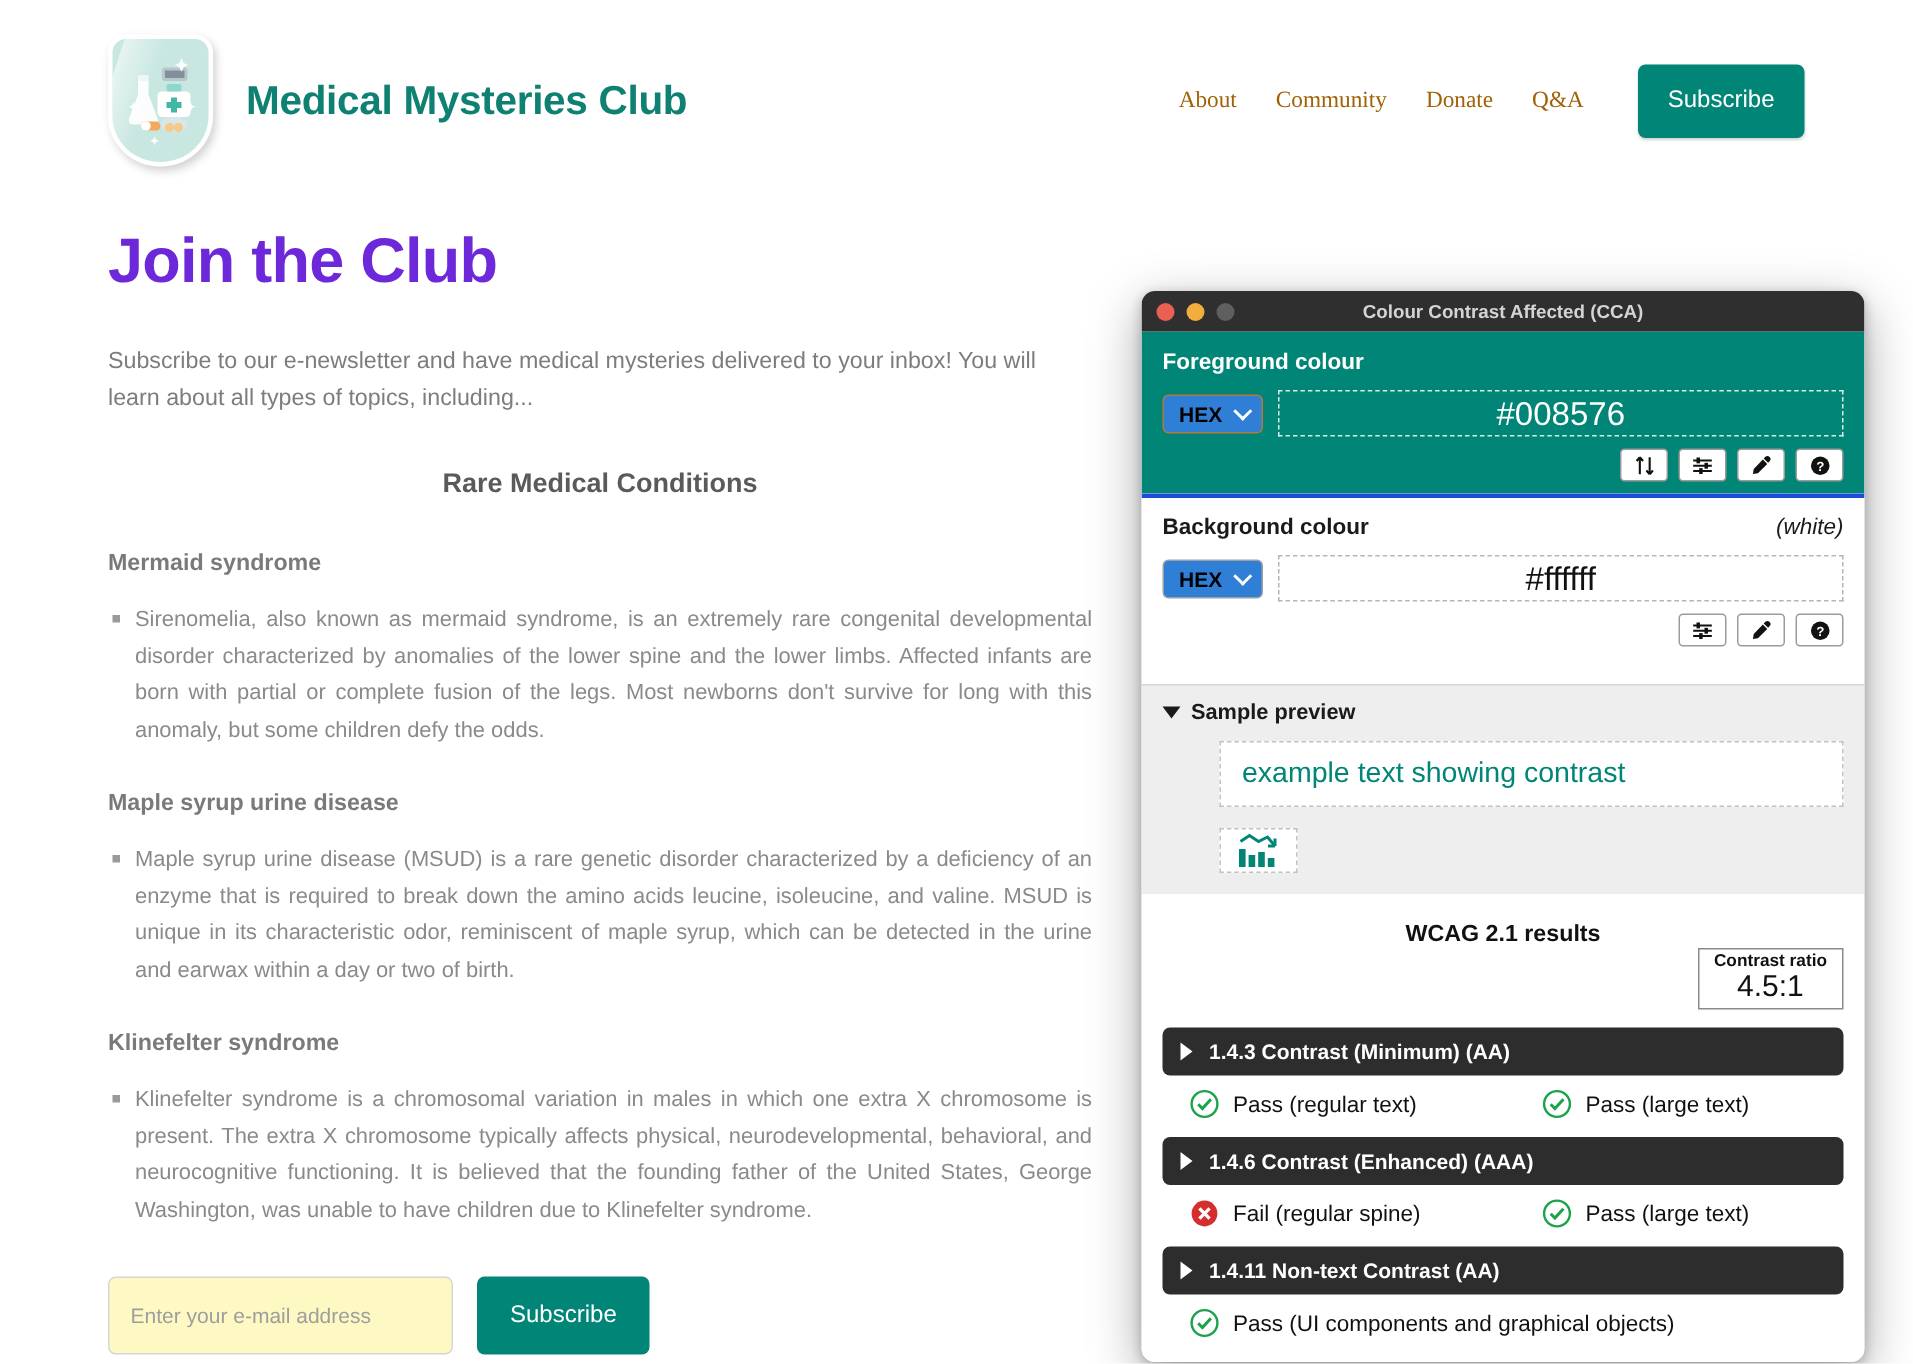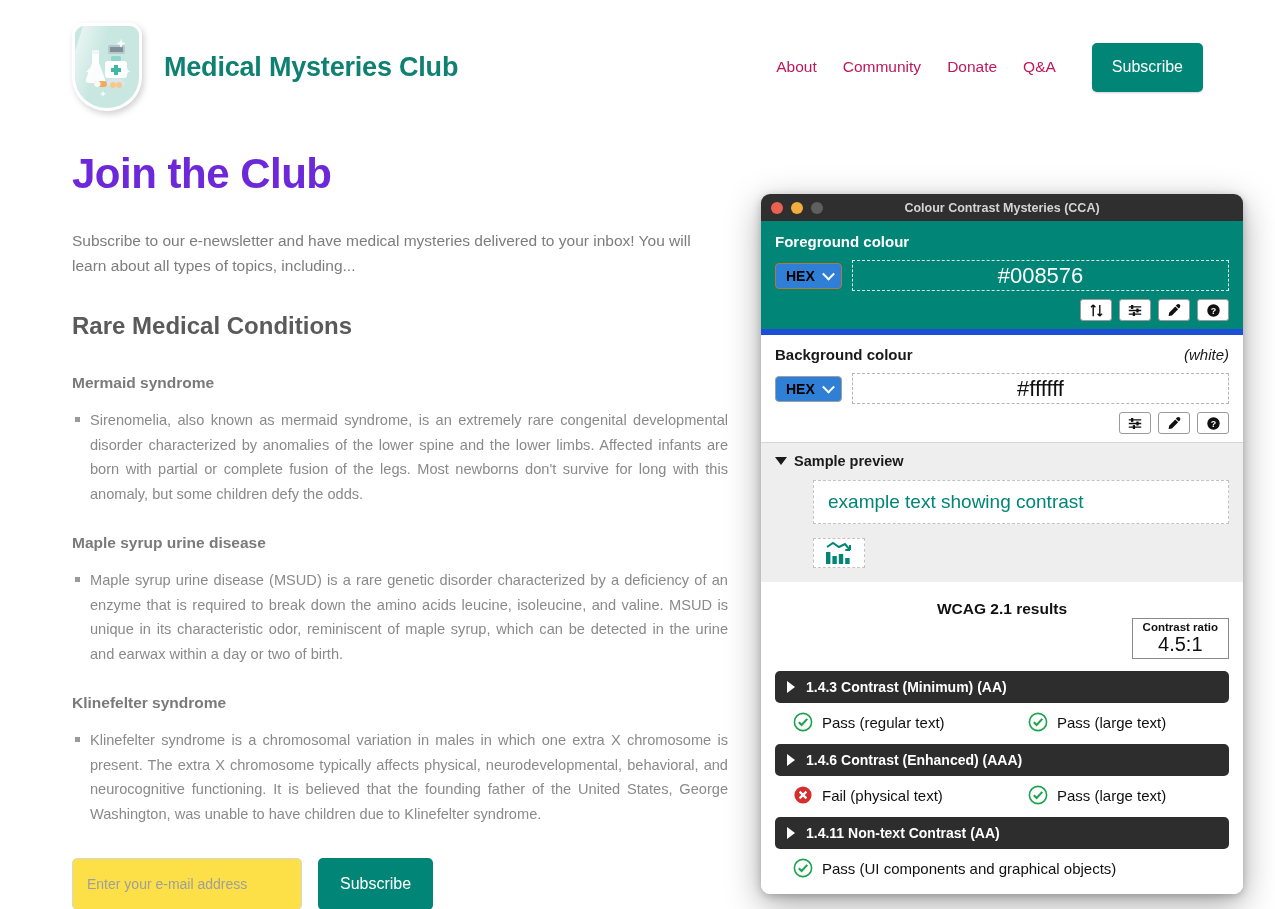--- a/index.html
+++ b/index.html
@@ -54,24 +54,25 @@
     white-space: nowrap;
   }
 
   .site-nav {
     margin-left: auto;
     display: flex;
     align-items: center;
     gap: 26px;
   }
   .nav-link {
-    color: #be185d;
+    color: #a16207;
     font-size: 15.5px;
     text-decoration: none;
     white-space: nowrap;
+    font-family: Liberation Serif, serif;
   }
   .nav-cta {
     background: #008576;
     color: #fff;
     border: none;
     border-radius: 5px;
     padding: 0 20px;
     height: 49px;
     font-size: 16px;
     font-family: inherit;
@@ -89,24 +90,25 @@
     letter-spacing: -0.5px;
   }
   .lede {
     color: #7d7d7d;
     font-size: 15.5px;
     line-height: 1.62;
     margin: 0 0 34px 0;
     max-width: 635px;
   }
   .h2 {
-    font-size: 24px;
+    font-size: 18px;
     font-weight: 700;
     color: #5a5a5a;
     margin: 0 0 34px 0;
+    text-align: center;
   }
   .h3 {
     font-size: 15.5px;
     font-weight: 700;
     color: #7a7a7a;
     margin: 0 0 16px 0;
   }
   ul.facts { margin: 16px 0 28px 0; padding-left: 18px; list-style: none; }
   ul.facts li {
     position: relative;
@@ -126,21 +128,21 @@
 
   .signup { display: flex; align-items: center; gap: 16px; margin-top: 32px; }
   .email-input {
     width: 230px; height: 52px;
     border: 1px solid #d6d6d6;
     border-radius: 5px;
     padding: 0 14px;
     font-size: 14px;
     font-family: inherit;
     color: #555;
-    background: #fde047;
+    background: #fef9c3;
   }
   .email-input::placeholder { color: #9e9e9e; }
   .signup-btn {
     background: #008576; color: #fff;
     border: none; border-radius: 5px;
     height: 52px; padding: 0 22px;
     font-size: 16px; font-family: inherit; cursor: pointer;
   }
 
   
@@ -169,21 +171,21 @@
   .title-text {
     position: absolute; left: 0; right: 0;
     text-align: center;
     color: #d4d4d4;
     font-size: 12.5px;
     font-weight: 700;
     pointer-events: none;
   }
 
   .fg-section { background: #008576; padding: 12px 14px 8px 14px; }
-  .bg-section { background: #ffffff; padding: 11px 14px 8px 14px; border-top:6px solid #1d4ed8;}
+  .bg-section { background: #ffffff; padding: 11px 14px 25px 14px; border-top:3px solid #1d4ed8;}
   .sec-head { display: flex; align-items: baseline; }
   .sec-title { font-size: 15px; font-weight: 700; }
   .fg-section .sec-title { color: #fff; }
   .bg-section .sec-title { color: #1a1a1a; }
   .sec-note { margin-left: auto; font-style: italic; font-size: 15px; color: #1a1a1a; }
 
   .color-row { display: flex; align-items: center; gap: 10px; margin-top: 10px; }
   .fmt-select {
     appearance: none;
     background: #2f7fd6;
@@ -354,21 +356,21 @@
 </div>
 
 <div id="cca">
 
   <div class="titlebar">
     <div class="lights">
       <span class="light l-red"></span>
       <span class="light l-yellow"></span>
       <span class="light l-grey"></span>
     </div>
-    <div class="title-text">Colour Contrast Mysteries (CCA)</div>
+    <div class="title-text">Colour Contrast Affected (CCA)</div>
   </div>
 
   <section class="fg-section">
     <div class="sec-head">
       <div class="sec-title">Foreground colour</div>
     </div>
     <div class="color-row">
       <span class="select-wrap">
         <select class="fmt-select">
           <option>HEX</option>
@@ -498,21 +500,21 @@
     <div class="criterion">
       <span class="tri-right"></span>
       <span class="criterion-label">1.4.6 Contrast (Enhanced) (AAA)</span>
     </div>
     <div class="verdicts">
       <div class="verdict w">
         <svg class="vicon" viewBox="0 0 20 20">
           <circle cx="10" cy="10" r="8.6" fill="#d42e2e"></circle>
           <path d="M6.6 6.6 L13.4 13.4 M13.4 6.6 L6.6 13.4" stroke="#fff" stroke-width="2.2"></path>
         </svg>
-        <span>Fail (physical text)</span>
+        <span>Fail (regular spine)</span>
       </div>
       <div class="verdict">
         <svg class="vicon" viewBox="0 0 20 20">
           <circle cx="10" cy="10" r="8.6" fill="#fff" stroke="#1aa34a" stroke-width="1.6"></circle>
           <path d="M5.8 10.2 L8.6 13 L14.3 6.9" stroke="#1aa34a" stroke-width="2" fill="none"></path>
         </svg>
         <span>Pass (large text)</span>
       </div>
     </div>
 

